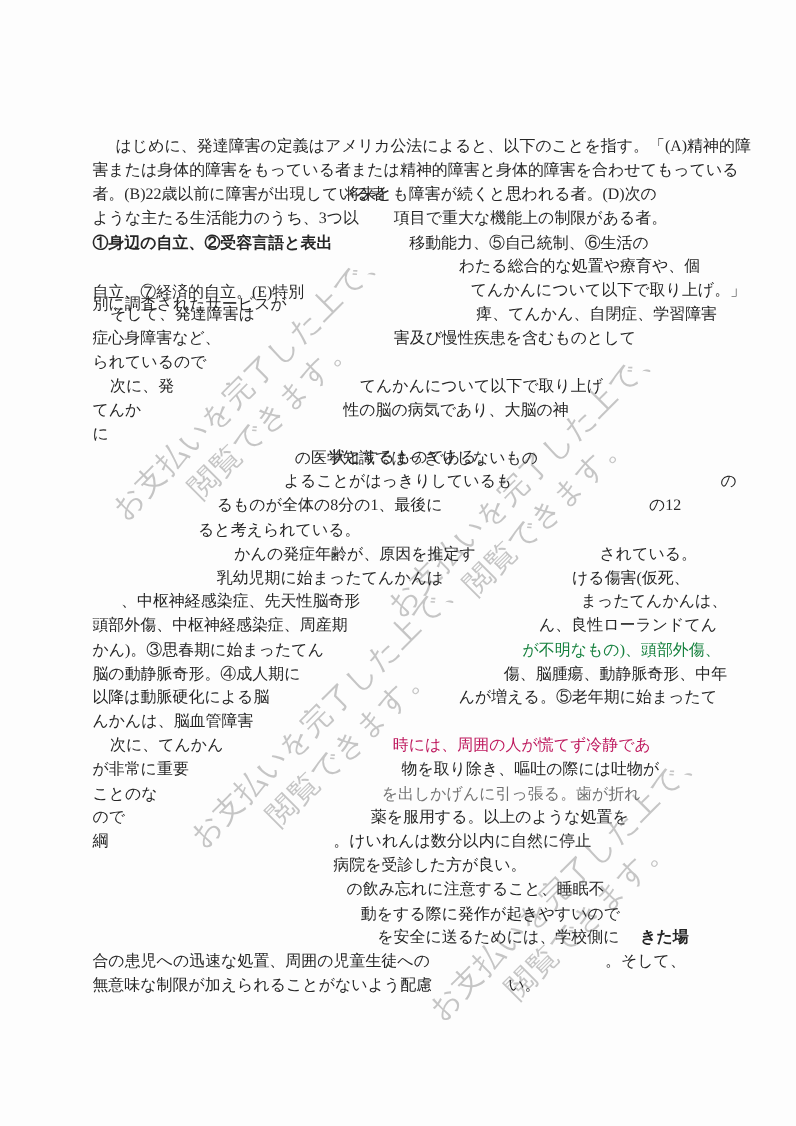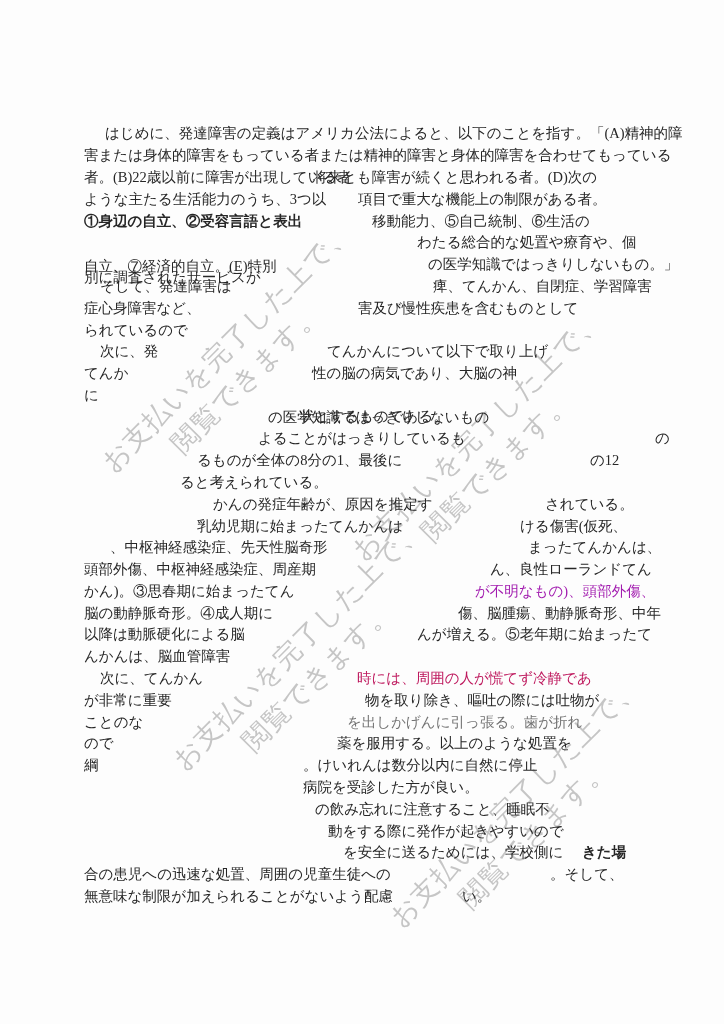--- a/index.html
+++ b/index.html
@@ -49,21 +49,21 @@
       <span class="seg" style="left: 84px; top: 147px; color: rgb(38, 38, 38);">害または身体的障害をもっている者または精神的障害と身体的障害を合わせてもっている</span>
       <span class="seg" style="left: 84px; top: 169px; color: rgb(38, 38, 38);">者。(B)22歳以前に障害が出現している者</span>
       <span class="seg" style="left: 313px; top: 169px; color: rgb(38, 38, 38); text-align: center;">将来とも障害が続くと思われる者。(D)次の</span>
       <span class="seg" style="left: 84px; top: 191px; color: rgb(38, 38, 38);">ような主たる生活能力のうち、3つ以</span>
       <span class="seg" style="left: 358px; top: 191px; color: rgb(38, 38, 38);">項目で重大な機能上の制限がある者。</span>
       <span class="seg" style="left: 84px; top: 213px; color: rgb(38, 38, 38); font-weight: bold;">①身辺の自立、②受容言語と表出</span>
       <span class="seg" style="left: 372px; top: 213px; color: rgb(38, 38, 38);">移動能力、⑤自己統制、⑥生活の</span>
       <span class="seg" style="left: 84px; top: 234px; color: rgb(38, 38, 38); margin-top: 24px;">自立、⑦経済的自立。(E)特別</span>
       <span class="seg" style="left: 417px; top: 234px; color: rgb(38, 38, 38);">わたる総合的な処置や療育や、個</span>
       <span class="seg" style="left: 84px; top: 269px; color: rgb(38, 38, 38);">別に調査されたサービスが</span>
-      <span class="seg" style="left: 428px; top: 256px; color: rgb(38, 38, 38);">の医学知識ではっきりしないもの。」</span>
+      <span class="seg" style="left: 428px; top: 256px; color: rgb(38, 38, 38);">てんかんについて以下で取り上げ。」</span>
       <span class="seg" style="left: 100px; top: 278px; color: rgb(38, 38, 38);">そして、発達障害は</span>
       <span class="seg" style="left: 433px; top: 278px; color: rgb(38, 38, 38);">痺、てんかん、自閉症、学習障害</span>
       <span class="seg" style="left: 84px; top: 300px; color: rgb(38, 38, 38);">症心身障害など、</span>
       <span class="seg" style="left: 358px; top: 300px; color: rgb(38, 38, 38);">害及び慢性疾患を含むものとして</span>
       <span class="seg" style="left: 84px; top: 322px; color: rgb(38, 38, 38);">られているので</span>
       <span class="seg" style="left: 100px; top: 343px; color: rgb(38, 38, 38);">次に、発</span>
       <span class="seg" style="left: 327px; top: 343px; color: rgb(38, 38, 38);">てんかんについて以下で取り上げ</span>
       <span class="seg" style="left: 84px; top: 365px; color: rgb(38, 38, 38);">てんか</span>
       <span class="seg" style="left: 312px; top: 365px; color: rgb(38, 38, 38);">性の脳の病気であり、大脳の神</span>
       <span class="seg" style="left: 84px; top: 387px; color: rgb(38, 38, 38);">に</span>
@@ -76,21 +76,21 @@
       <span class="seg" style="left: 180px; top: 474px; color: rgb(38, 38, 38);">ると考えられている。</span>
       <span class="seg" style="left: 213px; top: 496px; color: rgb(38, 38, 38);">かんの発症年齢が、原因を推定す</span>
       <span class="seg" style="left: 545px; top: 496px; color: rgb(38, 38, 38);">されている。</span>
       <span class="seg" style="left: 197px; top: 518px; color: rgb(38, 38, 38);">乳幼児期に始まったてんかんは</span>
       <span class="seg" style="left: 520px; top: 518px; color: rgb(38, 38, 38);">ける傷害(仮死、</span>
       <span class="seg" style="left: 110px; top: 539px; color: rgb(38, 38, 38);">、中枢神経感染症、先天性脳奇形</span>
       <span class="seg" style="left: 528px; top: 539px; color: rgb(38, 38, 38);">まったてんかんは、</span>
       <span class="seg" style="left: 84px; top: 561px; color: rgb(38, 38, 38);">頭部外傷、中枢神経感染症、周産期</span>
       <span class="seg" style="left: 490px; top: 561px; color: rgb(38, 38, 38);">ん、良性ローランドてん</span>
       <span class="seg" style="left: 84px; top: 583px; color: rgb(38, 38, 38);">かん)。③思春期に始まったてん</span>
-      <span class="seg" style="left: 475px; top: 583px; color: #a21caf;">が不明なもの)、頭部外傷、</span>
+      <span class="seg" style="left: 475px; top: 583px; color: #15803d;">が不明なもの)、頭部外傷、</span>
       <span class="seg" style="left: 84px; top: 605px; color: rgb(38, 38, 38);">脳の動静脈奇形。④成人期に</span>
       <span class="seg" style="left: 458px; top: 605px; color: rgb(38, 38, 38);">傷、脳腫瘍、動静脈奇形、中年</span>
       <span class="seg" style="left: 84px; top: 626px; color: rgb(38, 38, 38);">以降は動脈硬化による脳</span>
       <span class="seg" style="left: 417px; top: 626px; color: rgb(38, 38, 38);">んが増える。⑤老年期に始まったて</span>
       <span class="seg" style="left: 84px; top: 648px; color: rgb(38, 38, 38);">んかんは、脳血管障害</span>
       <span class="seg" style="left: 100px; top: 670px; color: rgb(38, 38, 38);">次に、てんかん</span>
       <span class="seg" style="left: 357px; top: 670px; color: #be185d;">時には、周囲の人が慌てず冷静であ</span>
       <span class="seg" style="left: 84px; top: 692px; color: rgb(38, 38, 38);">が非常に重要</span>
       <span class="seg" style="left: 365px; top: 692px; color: rgb(38, 38, 38);">物を取り除き、嘔吐の際には吐物が</span>
       <span class="seg" style="left: 84px; top: 714px; color: rgb(38, 38, 38);">ことのな</span>

